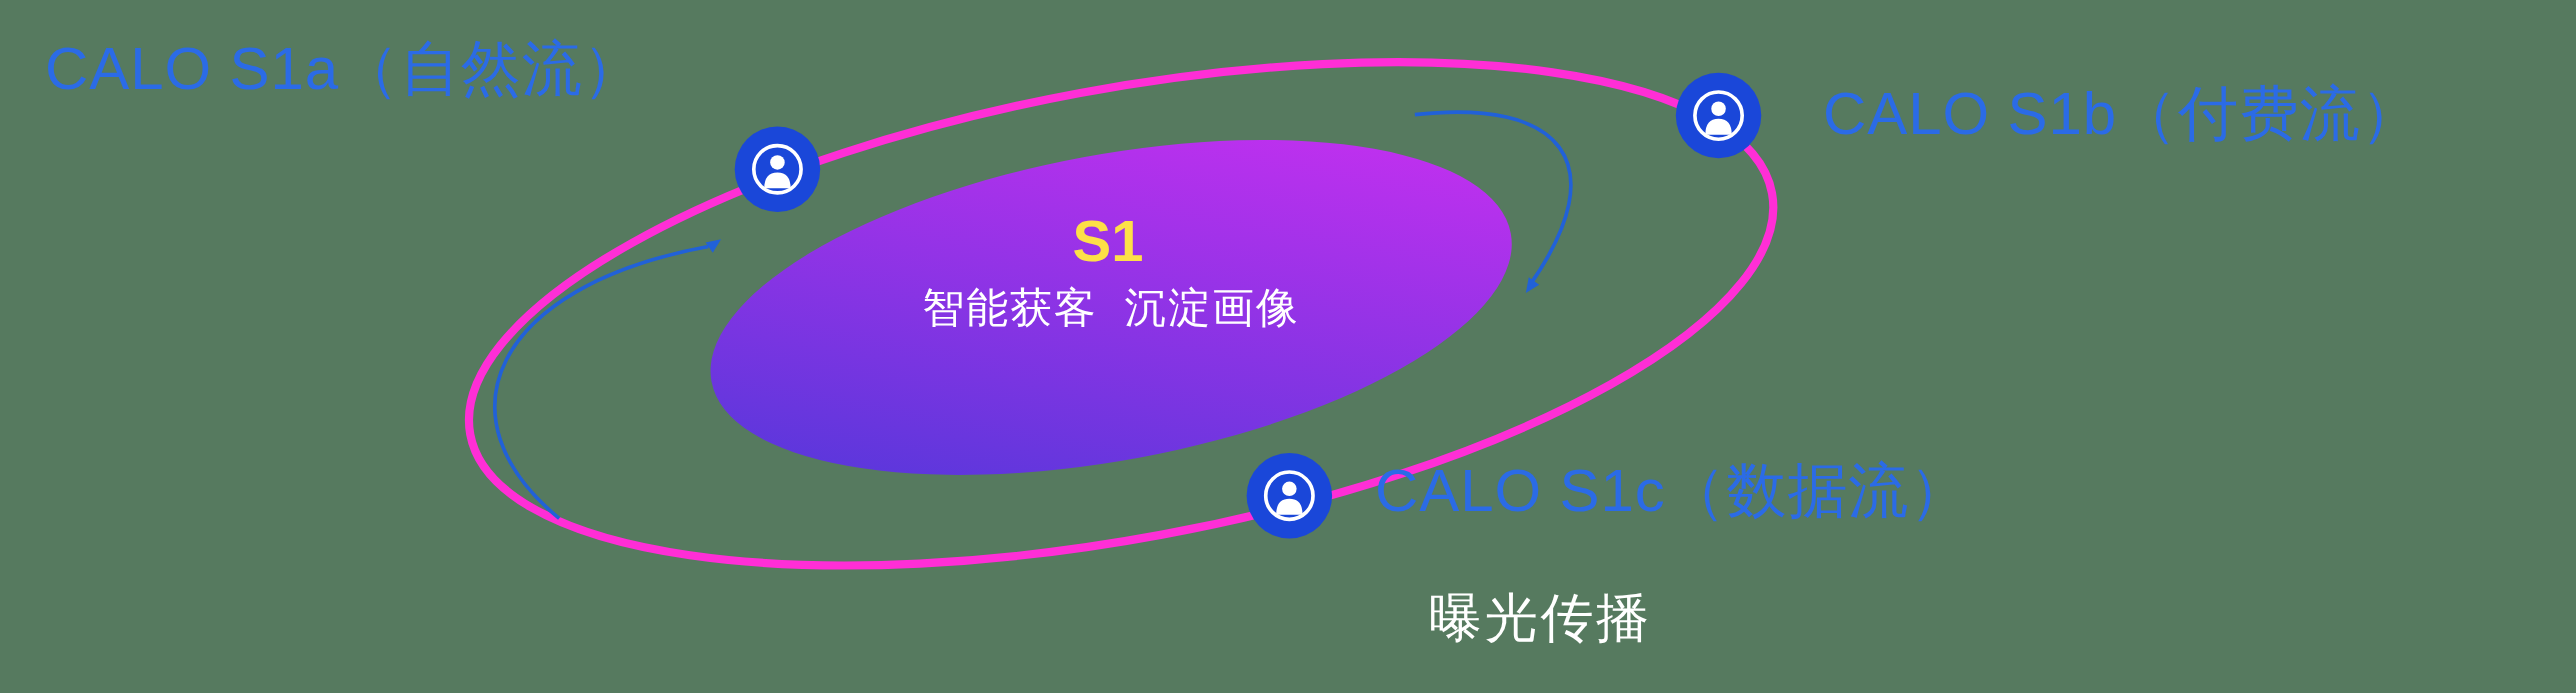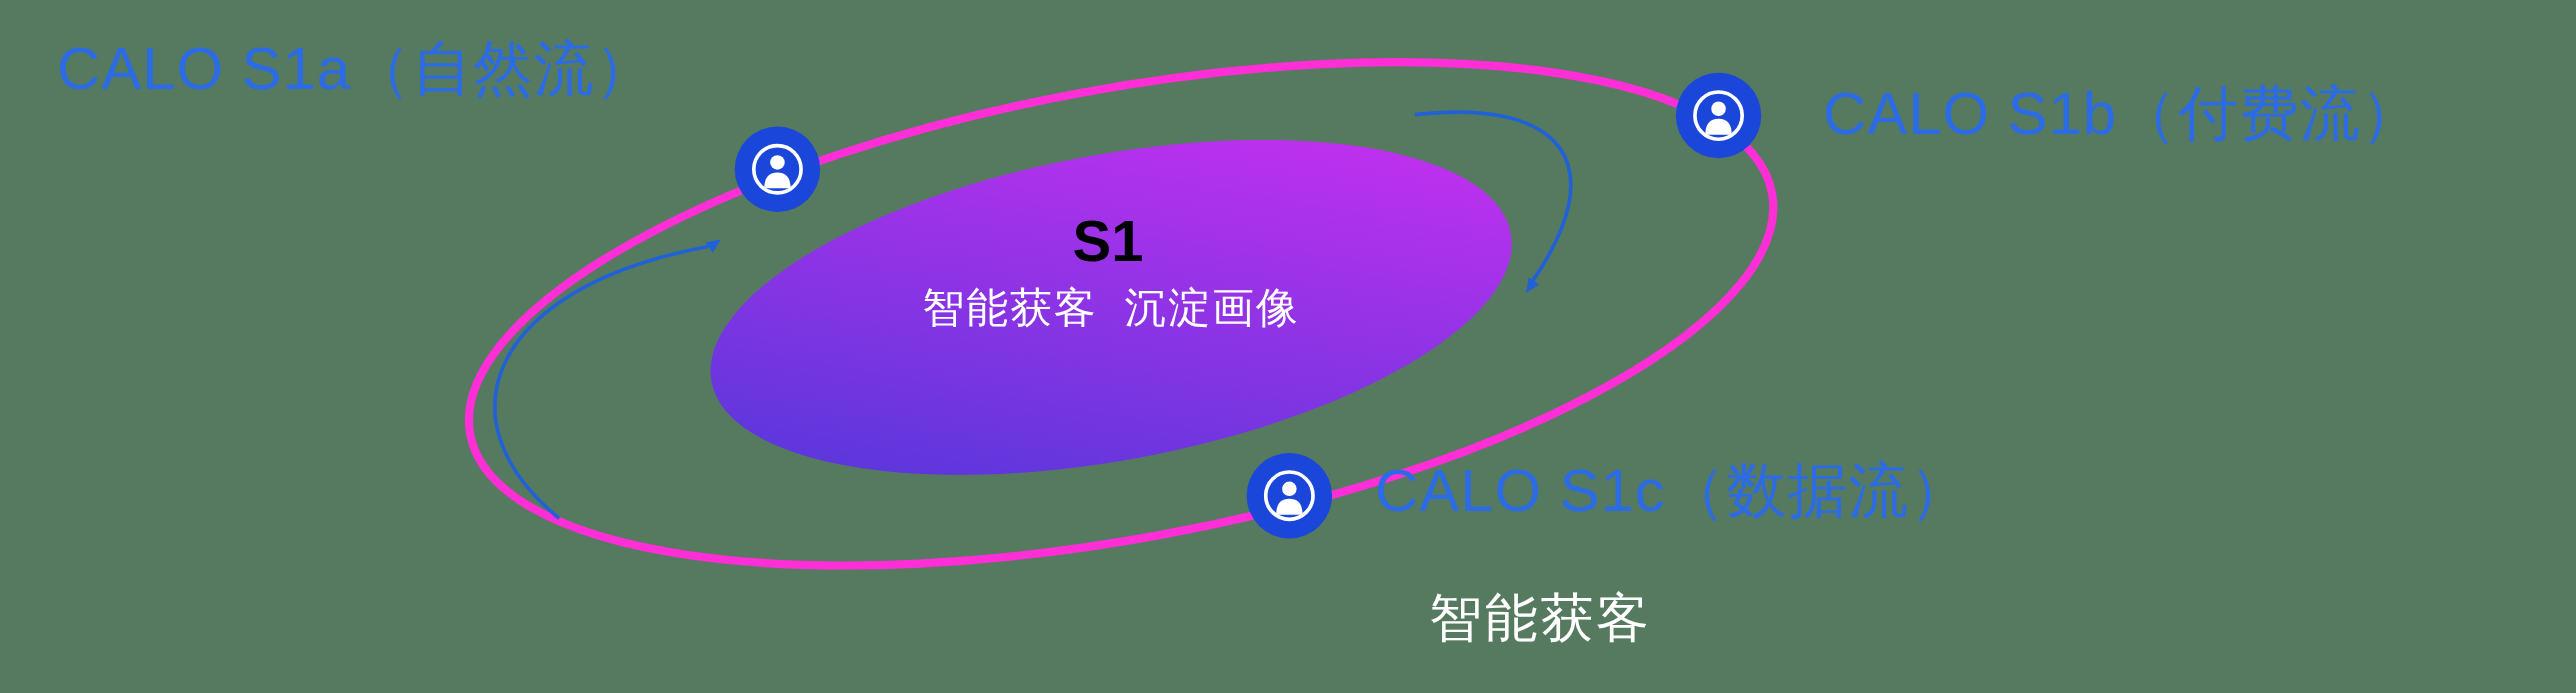--- a/index.html
+++ b/index.html
@@ -36,21 +36,21 @@
     position: absolute;
     color: #ffffff;
     font-size: 53px;
     font-weight: 400;
     letter-spacing: 2.7px;
     white-space: nowrap;
     line-height: 1.2;
   }
   .core-title {
     position: absolute;
-    color: #000000;
+    color: #fde047;
     font-size: 58px;
     font-weight: 600;
     transform: translateX(-50%);
     white-space: nowrap;
   }
   .core-sub {
     position: absolute;
     color: #ffffff;
     font-size: 42px;
     font-weight: 500;
@@ -106,21 +106,21 @@
         <circle r="26" fill="none" stroke="#ffffff" stroke-width="4"></circle>
         <circle cy="-7.5" r="8" fill="#ffffff"></circle>
         <path d="M -14.5 21 Q -14.5 3.5 0 3.5 Q 14.5 3.5 14.5 21 Z" fill="#ffffff"></path>
       </g>
     </g>
   </svg>
 
   <div class="core-title" style="left:1108px; top:207px;">S1</div>
   <div class="core-sub" style="left:1111px; top:280px;">智能获客  沉淀画像</div>
 
-  <div class="label-blue" style="left:45px; top:33px;margin-left:12px;">CALO S1a（自然流）</div>
+  <div class="label-blue" style="left:45px; top:33px;">CALO S1a（自然流）</div>
 
   <div class="label-blue" style="left:1823px; top:78px;">CALO S1b（付费流）</div>
 
   <div class="label-blue" style="left:1375px; top:455px;">CALO S1c（数据流）</div>
-  <div class="label-white" style="left:1429px; top:586px;">智能获客</div>
+  <div class="label-white" style="left:1429px; top:586px;">曝光传播</div>
 
 </div>
 
 
 </body></html>

